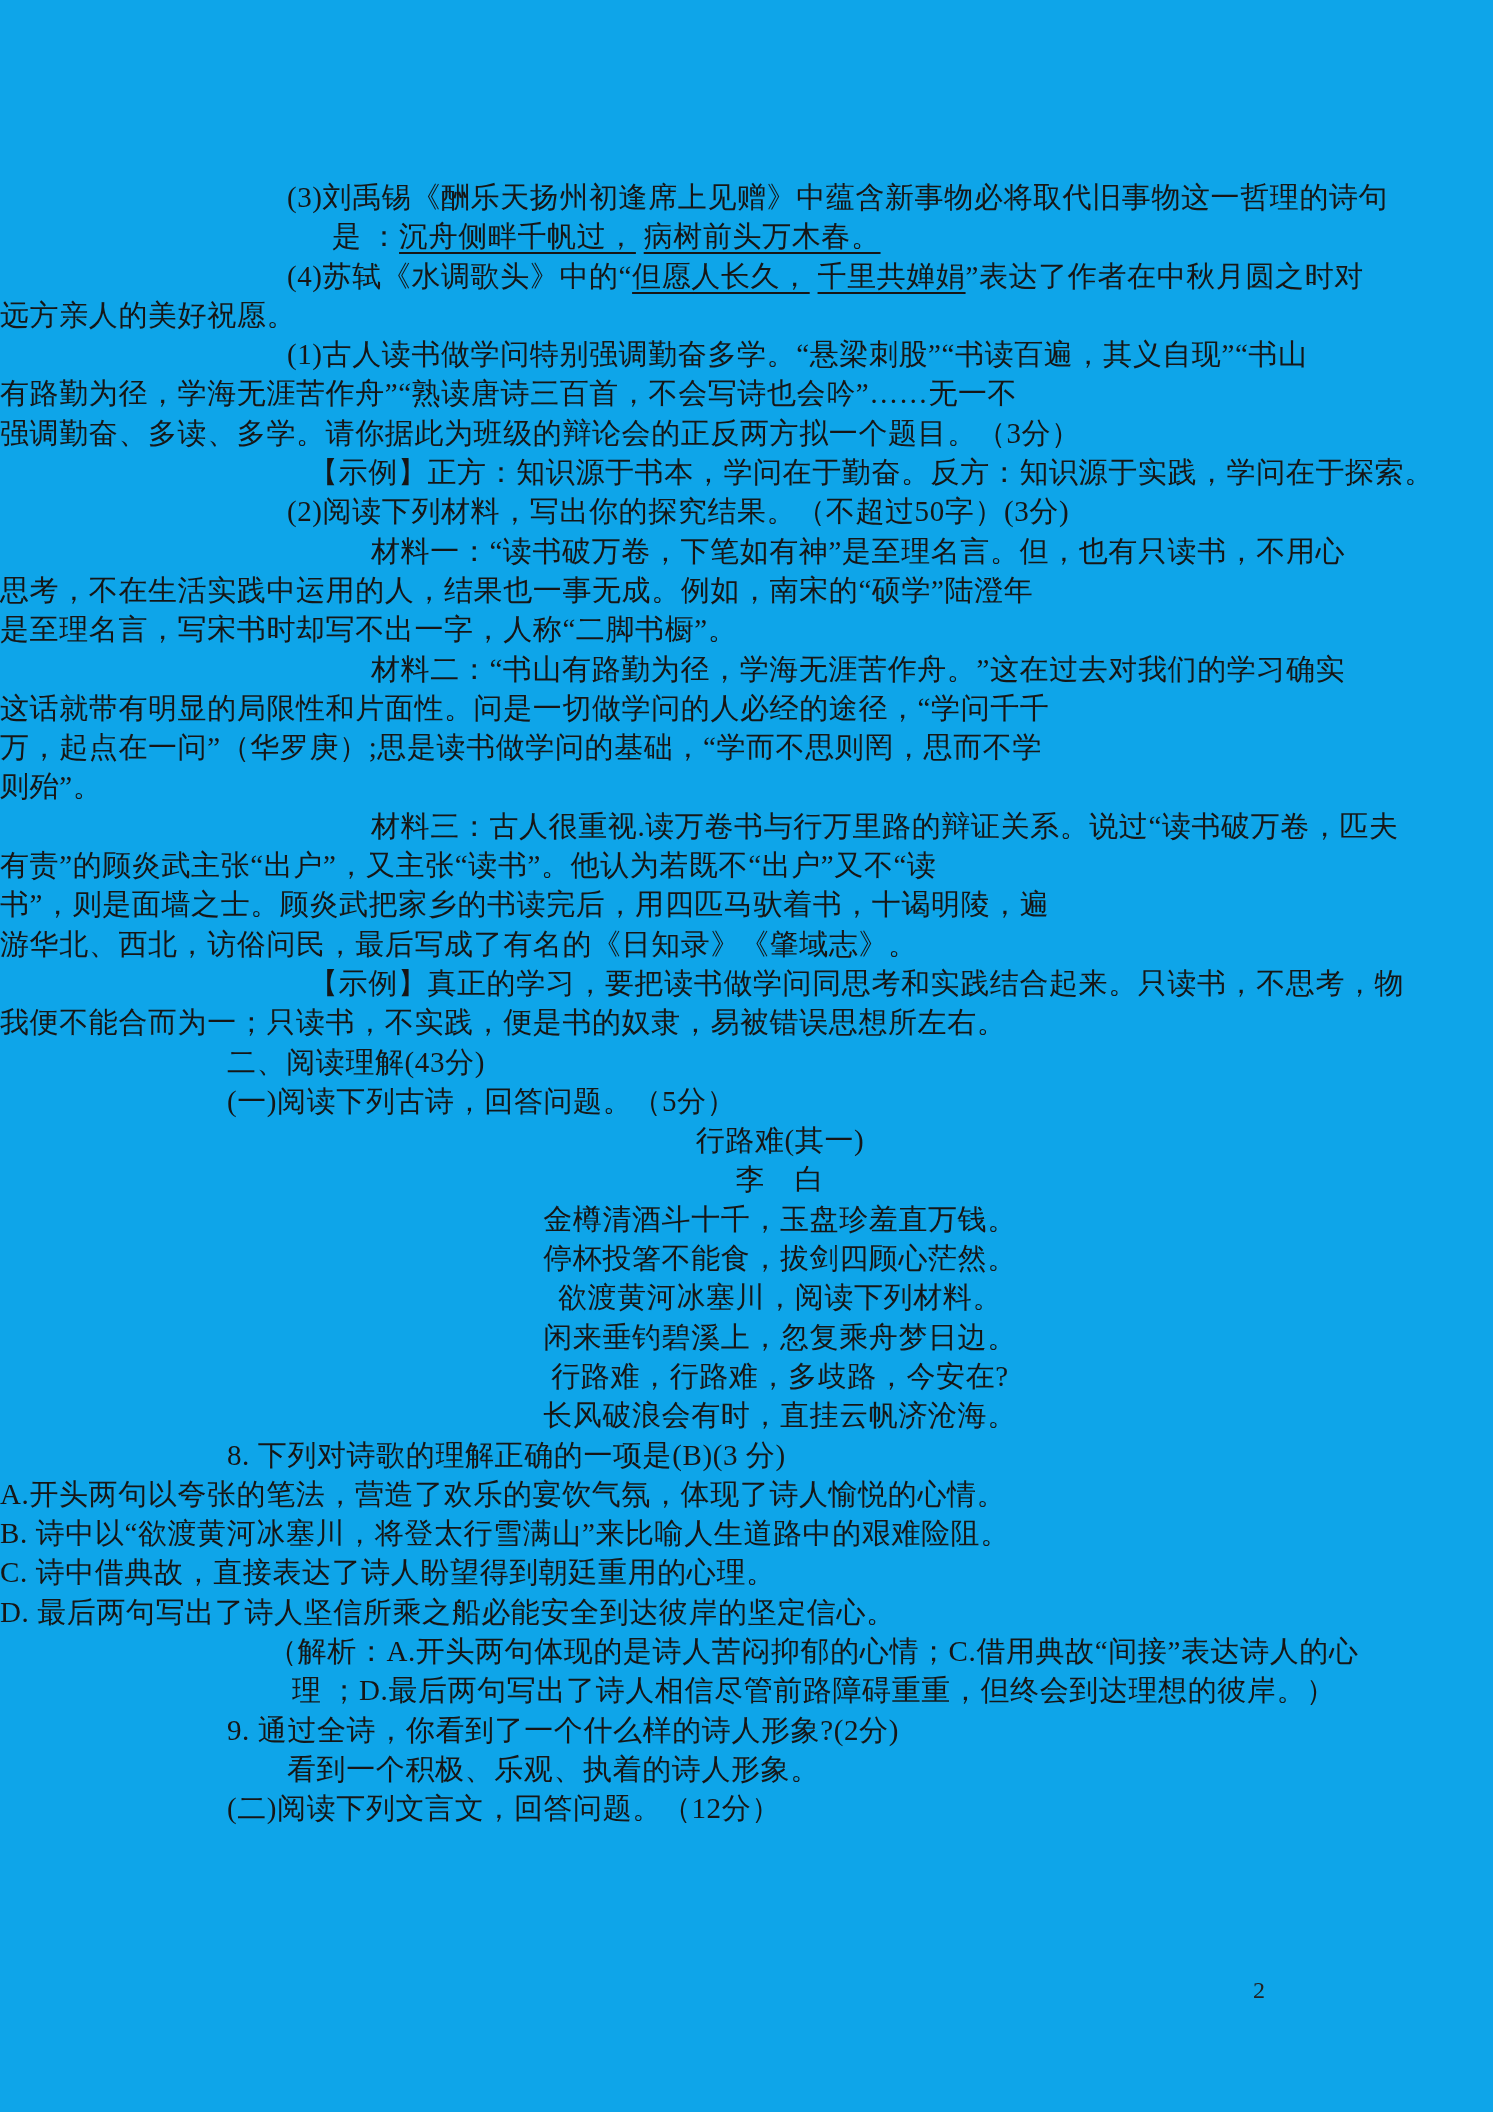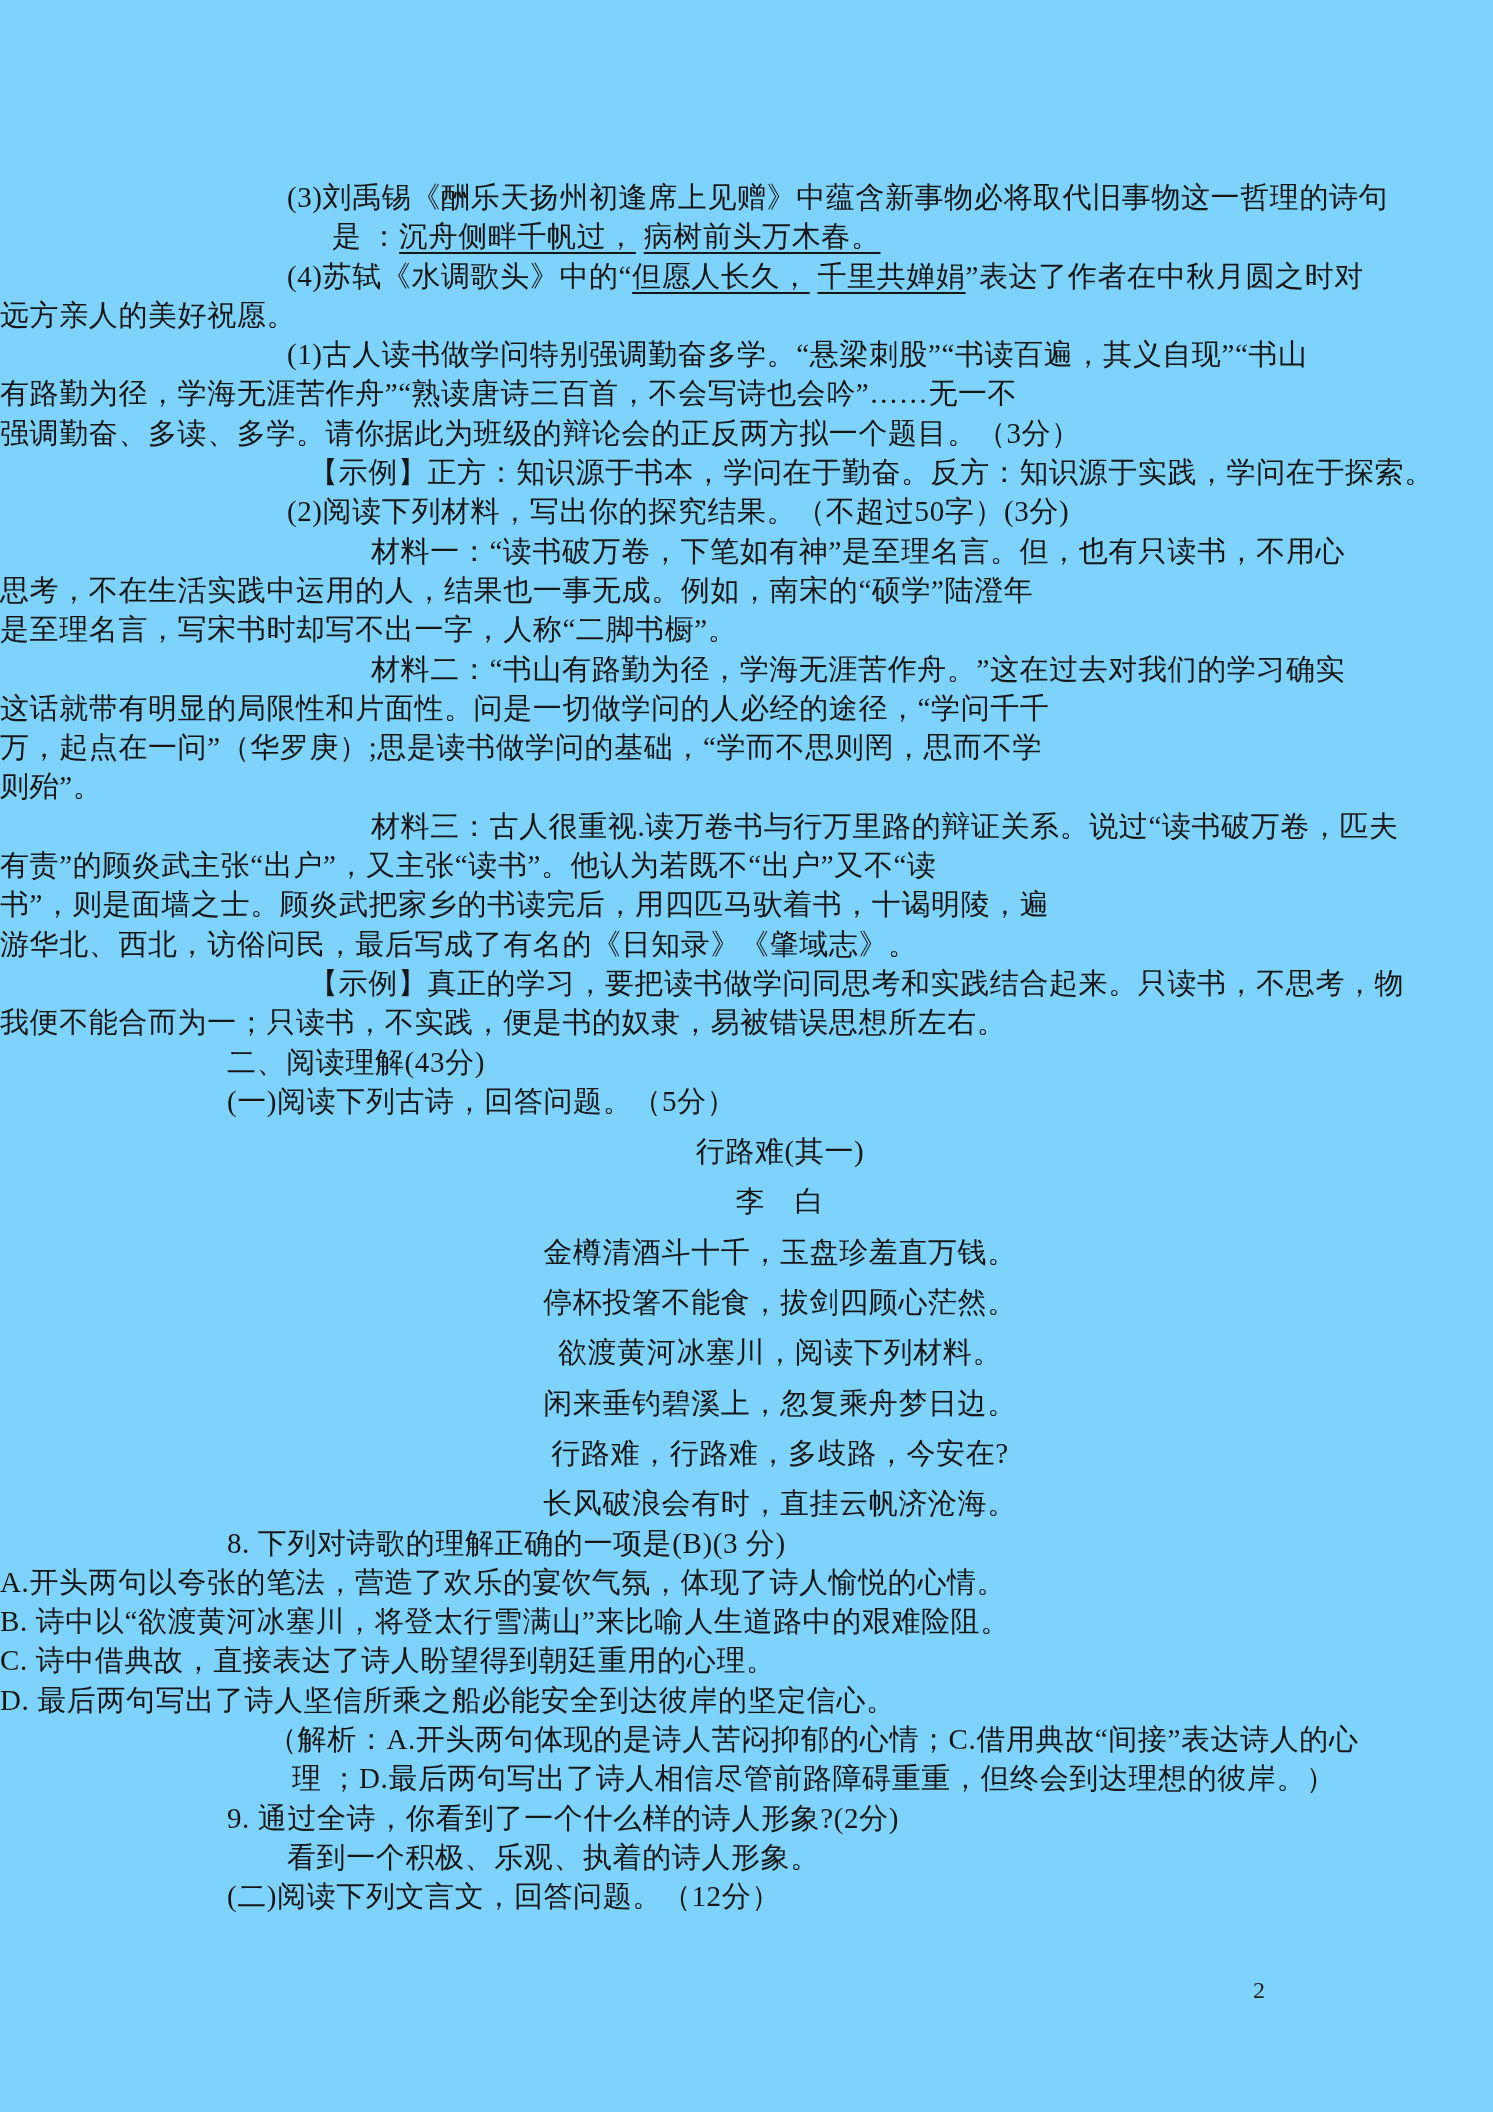--- a/index.html
+++ b/index.html
@@ -2,34 +2,34 @@
 <html lang="zh"><head>
 <meta charset="utf-8">
 <style>
   html,body{margin:0;padding:0;}
   body{
     width:1493px;height:2112px;
     background:#ffffff;
     font-family:"Liberation Serif","DejaVu Serif",serif;
     color:#161616;
   }
-  .doc{position:relative;width:1493px;height:2112px;overflow:hidden;background:#7dd3fc;}
+  .doc{position:relative;width:1493px;height:2112px;overflow:hidden;background:#0ea5e9;}
   .text{position:absolute;left:0;top:178px;right:0;}
   .line{height:39.3px;line-height:39.3px;font-size:29px;letter-spacing:0.6px;white-space:nowrap;}
   
   .top  {padding-left:227px;}
   .sub  {padding-left:287px;}
   .shi  {padding-left:309px;}
   .opt  {}
   .exp  {padding-left:268px;}
   .r2   {padding-left:292px;}
   .cont {}
   .cont2{padding-left:332px;}
   .mat  {padding-left:371px;}
-  .center{text-align:center;padding-left:180px;padding-right:113px;margin-top:11px;}
+  .center{text-align:center;padding-left:180px;padding-right:113px;}
   .u{text-decoration:underline;text-underline-offset:6px;text-decoration-thickness:2px;}
   .b{font-weight:normal;}
   .pageno{position:absolute;left:1253px;top:1975px;font-size:24px;line-height:30px;color:#222;}
 </style>
 </head>
 <body>
 
 <div class="doc">
   <div class="text">
       <div class="line sub"><span>(3)刘禹锡《酬乐天扬州初逢席上见赠》中蕴含新事物必将取代旧事物这一哲理的诗句</span></div>

